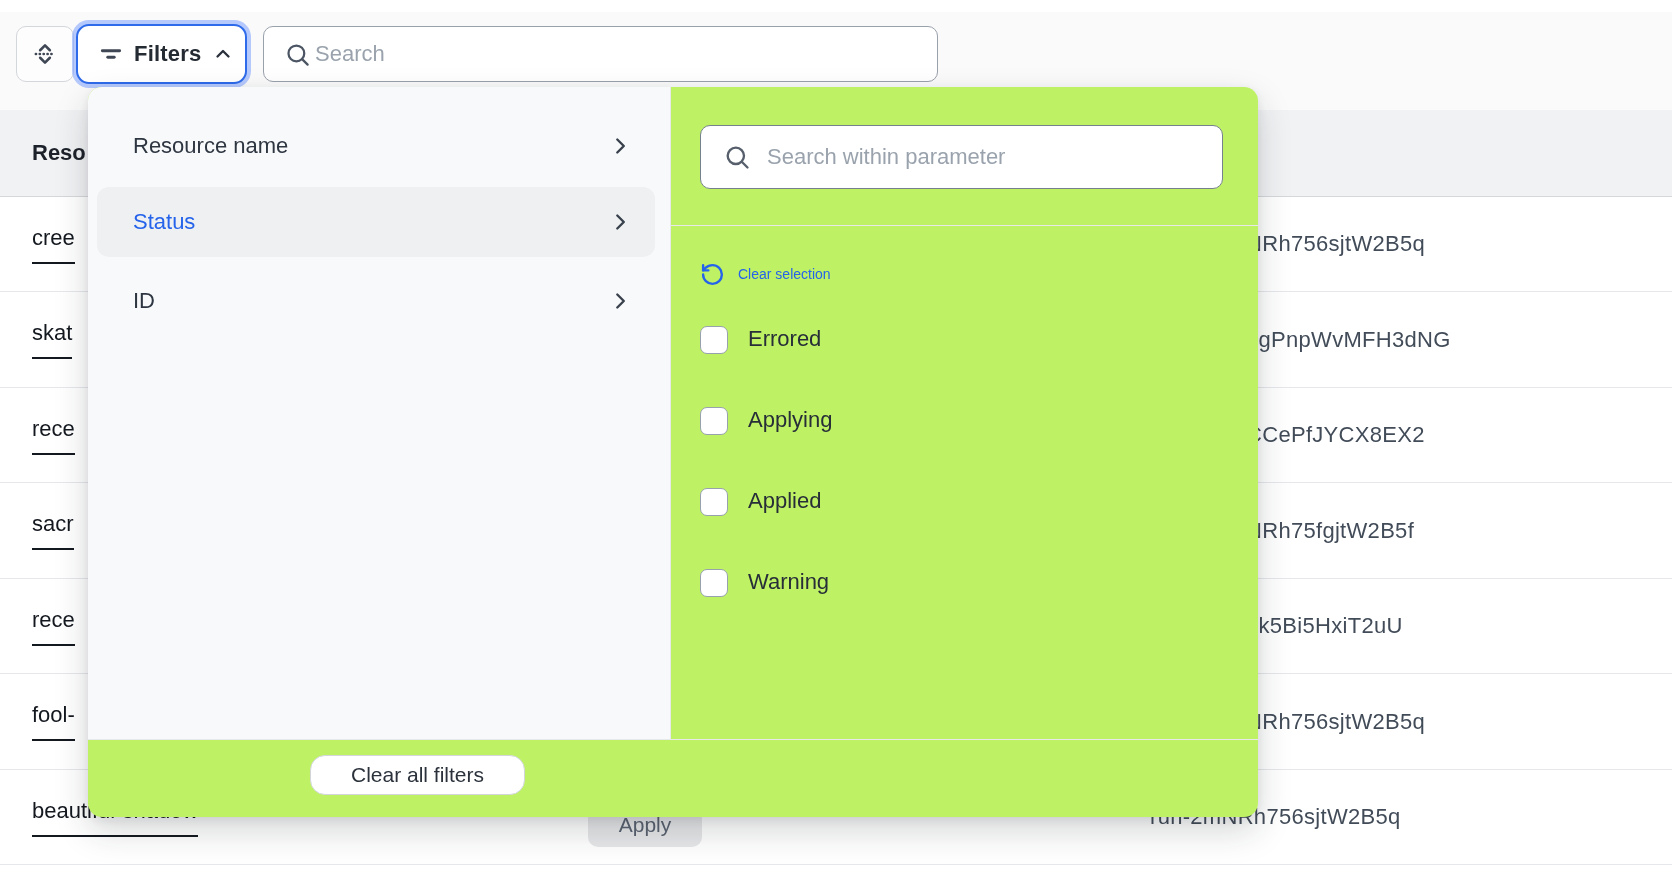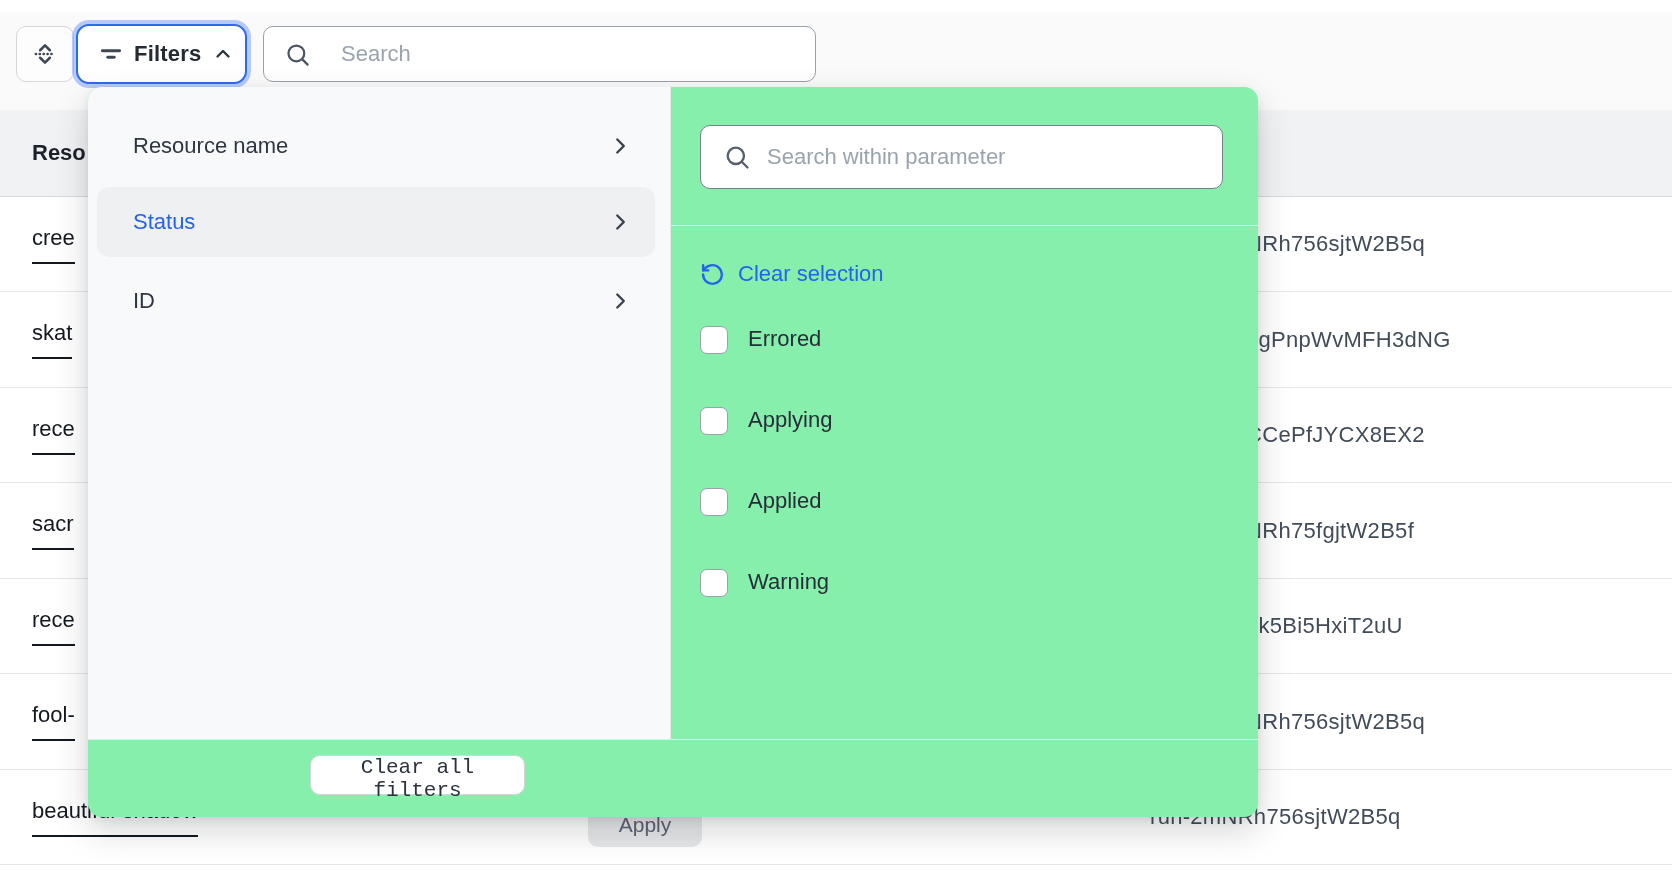--- a/index.html
+++ b/index.html
@@ -18,23 +18,23 @@
     display:flex; align-items:center; justify-content:center; color:#3f4754;
   }
   .filters-btn {
     position:absolute; left:76px; top:12px; width:171px; height:60px; z-index:5;
     background:#ffffff; border:2.5px solid #2e6bea; border-radius:13px;
     box-shadow:0 0 0 4px rgba(111,152,255,.5);
     display:flex; align-items:center; gap:10px; padding-left:20px; cursor:pointer;
   }
   .filters-btn .lbl { font-size:22px; font-weight:700; color:#252b33; letter-spacing:.2px; }
   .search-box {
-    position:absolute; left:263px; top:14px; width:553px; height:56px; z-index:5;
+    position:absolute; left:263px; top:14px; width:675px; height:56px; z-index:5;
     background:#ffffff; border:1.5px solid #99a1ab; border-radius:10px;
-    display:flex; align-items:center; gap:30px; padding-left:20px;
+    display:flex; align-items:center; gap:4px; padding-left:20px;
   }
   .search-box input, .param-search input {
     border:none; outline:none; background:transparent; flex:1;
     font-family:inherit; font-size:22px; color:#1f242c;
   }
   .search-box input::placeholder, .param-search input::placeholder { color:#9aa3ad; }
   
   .thead {
     position:absolute; left:0; top:98px; width:1672px; height:87px; z-index:2;
     background:#f1f2f4; border-bottom:1px solid #d5d8db;
@@ -55,21 +55,21 @@
   }
   .badge {
     position:absolute; left:588px; top:calc(50% - 14px); width:114px; height:44px;
     background:#e6e7e9; border-radius:10px; display:flex; align-items:center; justify-content:center;
     font-size:21px; color:#596270;
   }
   .bottom-line { position:absolute; left:0; top:879px; width:1672px; height:3px; background:#d9dbde; z-index:2; }
   
   .panel {
     position:absolute; left:88px; top:75px; width:1170px; height:730px; z-index:10;
-    background:#86efac; border-radius:14px; overflow:hidden;
+    background:#bef264; border-radius:14px; overflow:hidden;
     box-shadow:0 14px 34px rgba(25,31,41,.18), 0 3px 10px rgba(25,31,41,.08);
   }
   .panel-left {
     position:absolute; left:0; top:0; width:583px; height:652px;
     background:#f8f9fa; border-right:1px solid #e6e8ea;
   }
   .menu-item {
     position:absolute; left:9px; width:558px; height:70px; border-radius:12px;
     display:flex; align-items:center; padding:0 22px 0 36px; cursor:pointer;
     font-size:22px; color:#2e3642;
@@ -79,40 +79,40 @@
   .menu-item .chev { color:#39414d; display:flex; }
   .param-search {
     position:absolute; left:612px; top:38px; width:523px; height:64px;
     background:#ffffff; border:1.5px solid #76818e; border-radius:10px;
     display:flex; align-items:center; gap:16px; padding-left:22px;
   }
   .right-divider { position:absolute; left:583px; top:138px; width:587px; height:1px; background:#e6e8ea; }
   .clear-selection {
     position:absolute; left:612px; top:170px; height:34px;
     display:flex; align-items:center; gap:13px; color:#2563eb;
-    font-size:22px; font-weight:500; cursor:pointer;text-align:right;
+    font-size:14px; font-weight:500; cursor:pointer;text-align:right;
   }
   .opt-row {
     position:absolute; left:612px; height:32px;
     display:flex; align-items:flex-start; gap:20px; cursor:pointer;
   }
   .cb {
     width:28px; height:28px; border:1.8px solid #98a2ad; border-radius:7px; background:#ffffff;
   }
   .opt-row .opt-label { font-size:22px; color:#272e38; }
   .footer-divider { position:absolute; left:0; top:652px; width:1170px; height:1px; background:#e6e8ea; }
   .apply-btn {
     position:absolute; left:15px; top:668px; width:190px; height:56px;
     background:#2563eb; border:none; border-radius:10px; cursor:pointer;
     color:#ffffff; font-family:inherit; font-size:21px; font-weight:500;
   }
   .clearall-btn {
     position:absolute; left:222px; top:668px; width:215px; height:40px;
-    background:#ffffff; border:1.5px solid #d2d6db; border-radius:10px; cursor:pointer;
-    color:#2b323c; font-family:Liberation Mono, monospace; font-size:21px;
+    background:#ffffff; border:1.5px solid #d2d6db; border-radius:15px; cursor:pointer;
+    color:#2b323c; font-family:Liberation Sans, sans-serif; font-size:21px;
   }
   svg { display:block; }
 </style>
 </head>
 <body>
 
 <div class="stage">
 
   <div class="topbar-bg"></div>
 

